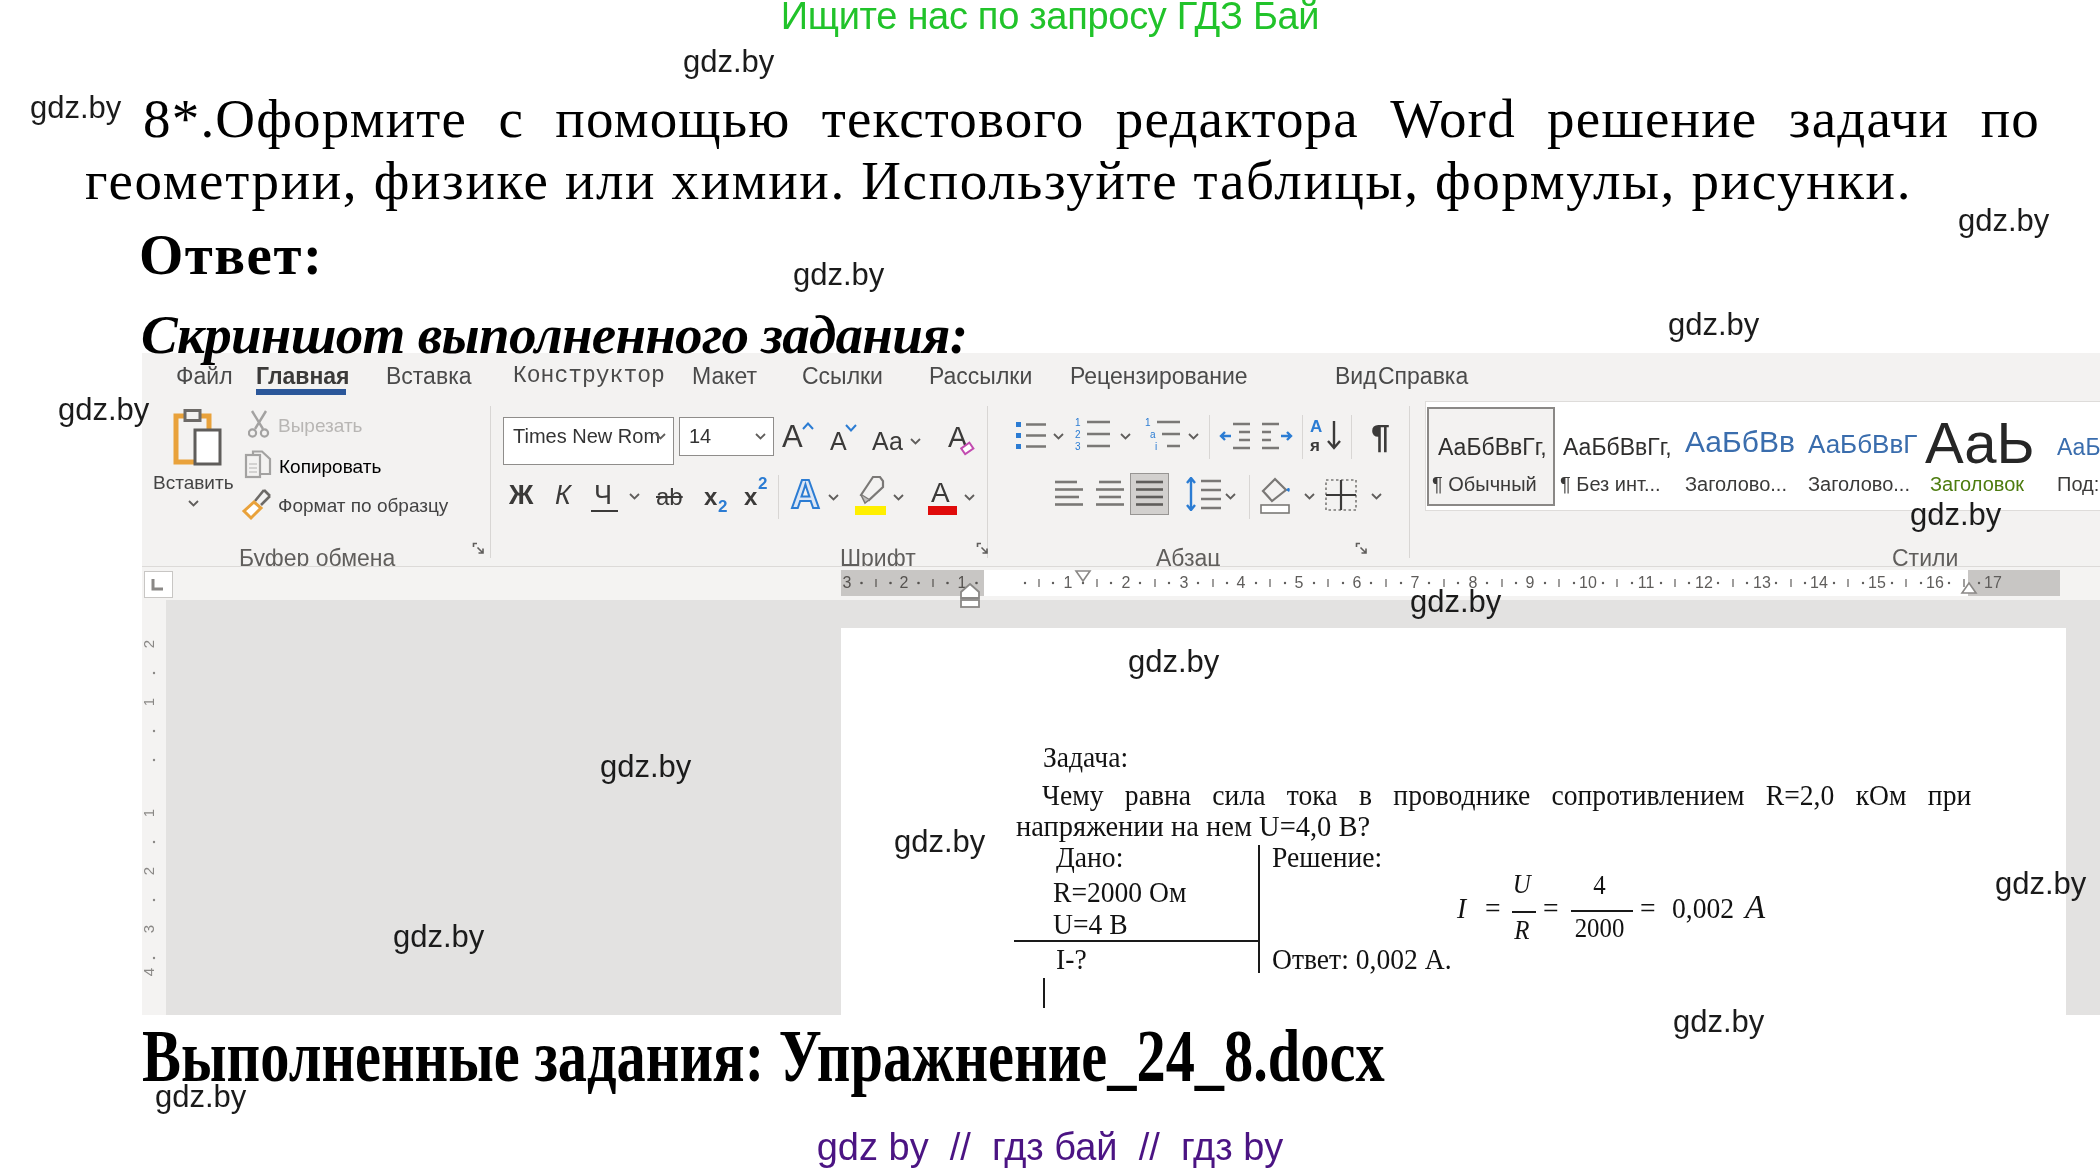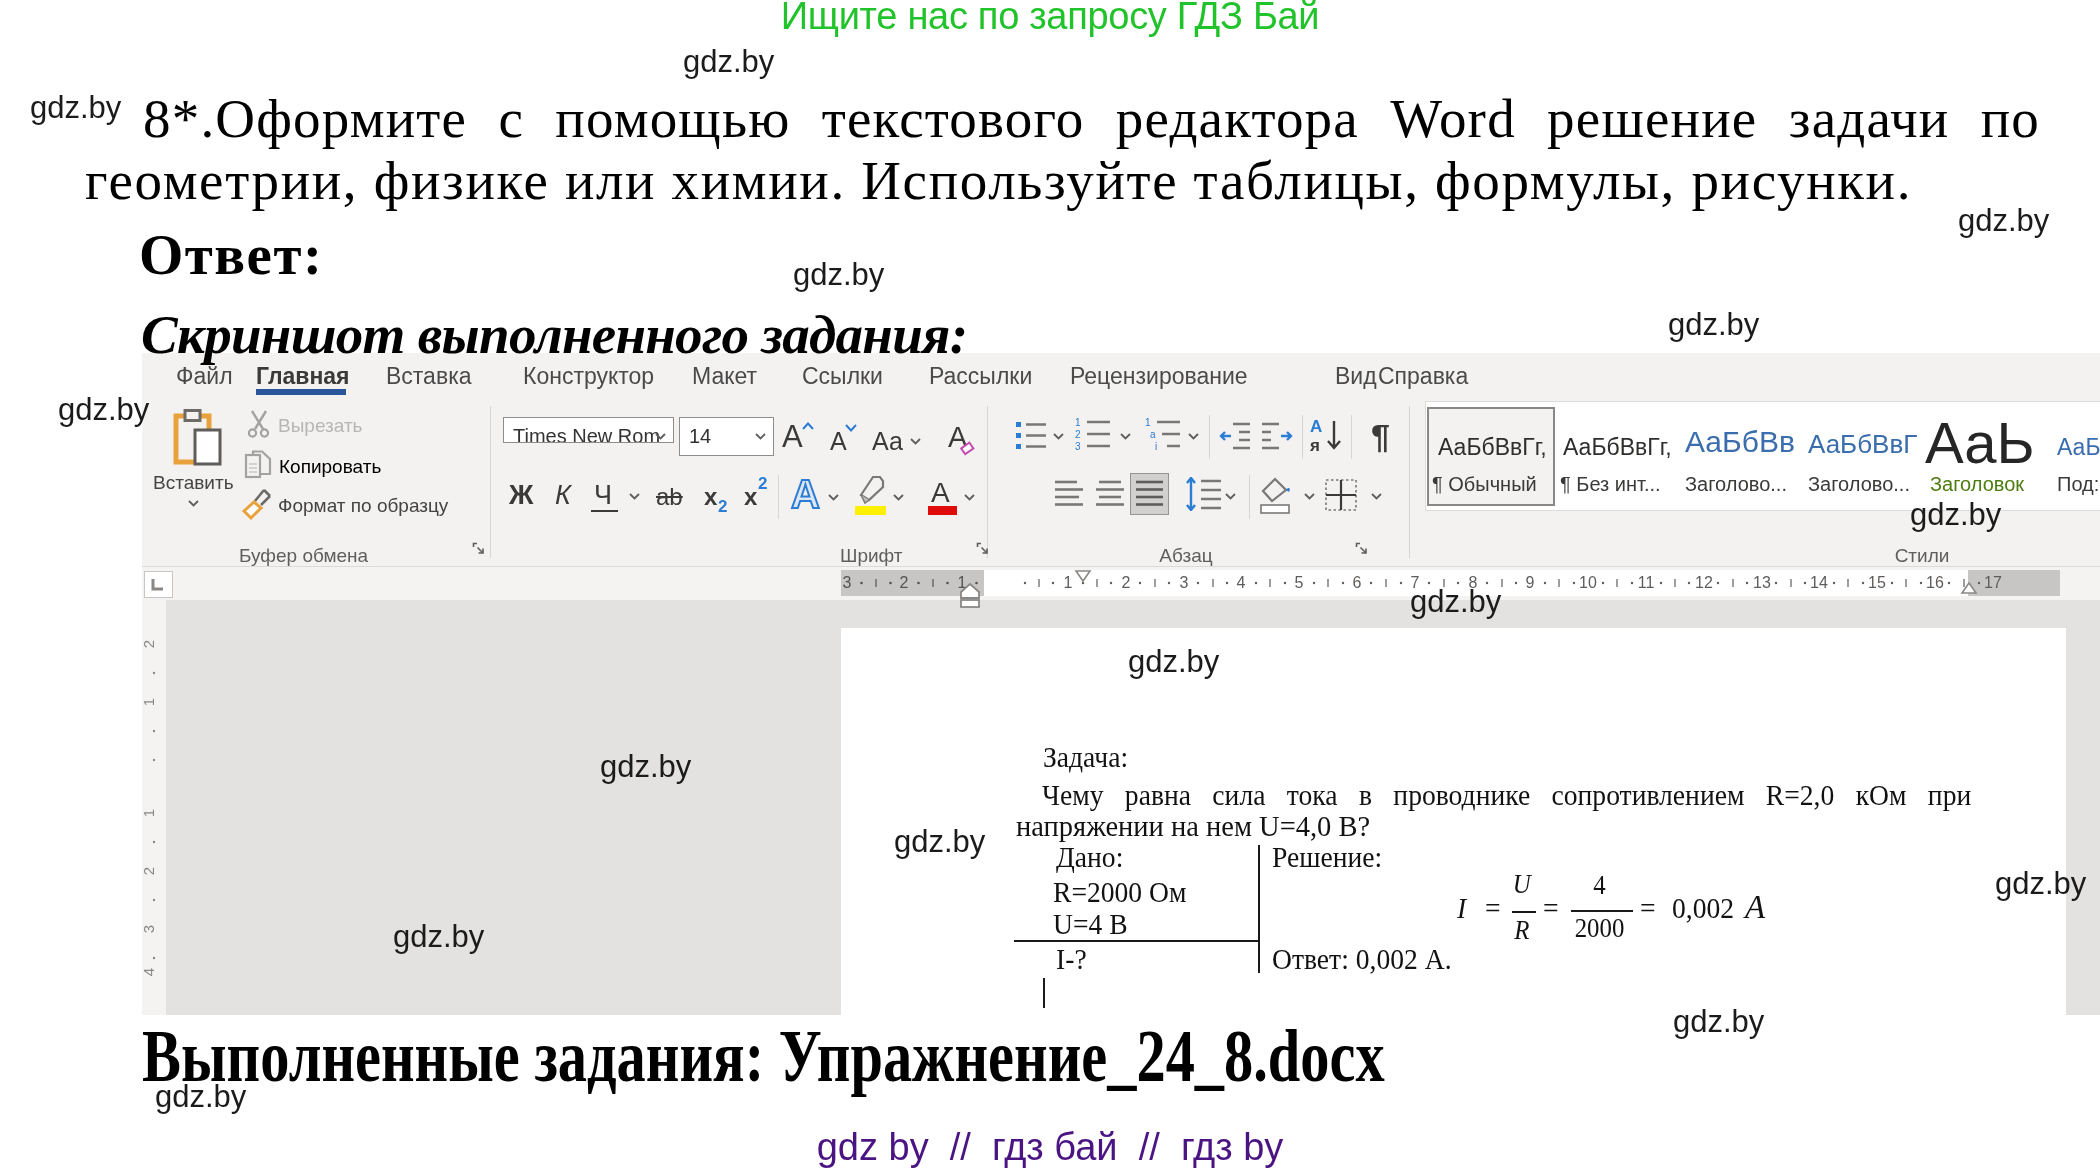--- a/index.html
+++ b/index.html
@@ -1,20 +1,20 @@
 <!DOCTYPE html>
 <html><head><meta charset="utf-8"><style>
 html,body{margin:0;padding:0}
 body{width:2100px;height:1171px;position:relative;background:#fff;font-family:"Liberation Sans",sans-serif;overflow:hidden}
 .abs{position:absolute}
 .wm{position:absolute;font-size:31px;color:#1b1b1b;line-height:31px;white-space:nowrap;z-index:30}
 .ser{font-family:"Liberation Serif",serif}
 .nw{white-space:nowrap}
 .tab{position:absolute;top:10px;font-size:23px;color:#4a4a4a;white-space:nowrap}
-.gl{position:absolute;top:192px;font-size:19px;color:#605e5c;white-space:nowrap;text-align:center}
+.gl{position:absolute;top:192px;font-size:23px;color:#605e5c;white-space:nowrap;text-align:center}
 .doc{position:absolute;font-family:"Liberation Serif",serif;font-size:30px;line-height:30px;color:#121212;white-space:nowrap;transform:scaleX(0.92);transform-origin:0 0}
 .chev{position:absolute;width:11px;height:7px}
 </style></head><body>
 <div class="abs nw" style="left:0;top:-4px;width:2100px;text-align:center;font-size:38px;letter-spacing:-0.3px;color:#21c32a;line-height:40px">Ищите нас по запросу ГДЗ Бай</div>
 <div class="wm" style="left:683px;top:46px">gdz.by</div>
 <div class="wm" style="left:30px;top:92px">gdz.by</div>
 <div class="wm" style="left:1958px;top:205px">gdz.by</div>
 <div class="wm" style="left:793px;top:259px">gdz.by</div>
 <div class="wm" style="left:1668px;top:309px">gdz.by</div>
 <div class="wm" style="left:58px;top:394px">gdz.by</div>
@@ -28,21 +28,21 @@
 <div class="wm" style="left:1673px;top:1006px">gdz.by</div>
 <div class="wm" style="left:155px;top:1081px">gdz.by</div>
 <div class="abs ser" style="left:143px;top:91px;width:1897px;font-size:55px;line-height:55px;letter-spacing:1.2px;text-align:justify;text-align-last:justify;white-space:nowrap">8*.Оформите&nbsp;с&nbsp;помощью&nbsp;текстового&nbsp;редактора&nbsp;Word&nbsp;решение&nbsp;задачи&nbsp;по</div>
 <div class="abs ser nw" style="left:85px;top:153px;font-size:55px;line-height:55px;letter-spacing:1.65px">геометрии, физике или химии. Используйте таблицы, формулы, рисунки.</div>
 <div class="abs ser nw" style="left:139px;top:226px;font-size:57px;line-height:57px;font-weight:bold;letter-spacing:1.5px">Ответ:</div>
 <div class="abs ser nw" style="left:141px;top:307px;font-size:55px;line-height:55px;font-weight:bold;font-style:italic;letter-spacing:-0.7px;z-index:2">Скриншот выполненного задания:</div>
 <div class="abs" style="left:142px;top:353px;width:1958px;height:662px;background:#f3f2f1;z-index:1">
 <div class="tab" style="left:34px;">Файл</div>
 <div class="tab" style="left:114px;font-weight:bold;color:#3b3a39;">Главная</div>
 <div class="tab" style="left:244px;">Вставка</div>
-<div class="tab" style="left:381px;">Конструктор</div>
+<div class="tab" style="left:371px;font-family:Liberation Mono, monospace;">Конструктор</div>
 <div class="tab" style="left:550px;">Макет</div>
 <div class="tab" style="left:660px;">Ссылки</div>
 <div class="tab" style="left:787px;">Рассылки</div>
 <div class="tab" style="left:928px;">Рецензирование</div>
 <div class="tab" style="left:1153px;margin-left:40px;">Вид</div>
 <div class="tab" style="left:1236px;">Справка</div>
 <div class="abs" style="left:114px;top:36px;width:90px;height:6px;background:#2b579a"></div>
 <div class="abs" style="left:348px;top:53px;width:1px;height:152px;background:#d8d6d4"></div>
 <div class="abs" style="left:845px;top:53px;width:1px;height:152px;background:#d8d6d4"></div>
 <div class="abs" style="left:1267px;top:53px;width:1px;height:152px;background:#d8d6d4"></div>
@@ -70,21 +70,21 @@
 <svg class="abs" style="left:99px;top:135px" width="34" height="34" viewBox="0 0 34 34">
 <path d="M14 13 L23 2 M29 8 L20 17" stroke="#6d6a67" stroke-width="2.6" fill="none"></path>
 <path d="M23 2 L29 8" stroke="#6d6a67" stroke-width="2.6" fill="none"></path>
 <path d="M3 23 L13 14 L20 20 L10 30 Z" fill="#fff" stroke="#e9a23b" stroke-width="3"></path>
 </svg>
 <div class="abs nw" style="left:136px;top:142px;font-size:19px;color:#444">Формат по образцу</div>
 <div class="gl" style="left:97px;width:120px">Буфер обмена</div>
 <svg class="abs" style="left:330px;top:189px" width="14" height="14" viewBox="0 0 14 14">
       <path d="M1.5 5 V1.5 H5 M5.5 5.5 L11 11 M11 6.5 V11 H6.5" fill="none" stroke="#605e5c" stroke-width="1.6"></path>
     </svg>
-<div class="abs" style="left:361px;top:64px;width:171px;height:26px;background:#fff;border:1px solid #8f8d8b;font-size:20px;color:#333;line-height:37px;padding-left:9px;box-sizing:border-box;white-space:nowrap;overflow:hidden">Times New Rom</div>
+<div class="abs" style="left:361px;top:64px;width:171px;height:48px;background:#fff;border:1px solid #8f8d8b;font-size:20px;color:#333;line-height:37px;padding-left:9px;box-sizing:border-box;white-space:nowrap;overflow:hidden">Times New Rom</div>
 <svg class="chev" style="left:513px;top:80px" viewBox="0 0 11 7">
       <path d="M1 1 L5.5 5.5 L10 1" fill="none" stroke="#605e5c" stroke-width="1.8"></path>
     </svg>
 <div class="abs" style="left:537px;top:64px;width:95px;height:39px;background:#fff;border:1px solid #8f8d8b;font-size:20px;color:#333;line-height:37px;padding-left:9px;box-sizing:border-box">14</div>
 <svg class="chev" style="left:613px;top:80px" viewBox="0 0 11 7">
       <path d="M1 1 L5.5 5.5 L10 1" fill="none" stroke="#605e5c" stroke-width="1.8"></path>
     </svg>
 <div class="abs nw" style="left:640px;top:68px;font-size:31px;line-height:31px;color:#3b3a39">А</div>
 <svg class="abs" style="left:660px;top:69px" width="12" height="8" viewBox="0 0 12 8">
       <path d="M1 7 L6 1.5 L11 7" fill="none" stroke="#2b7cd3" stroke-width="2"></path>

